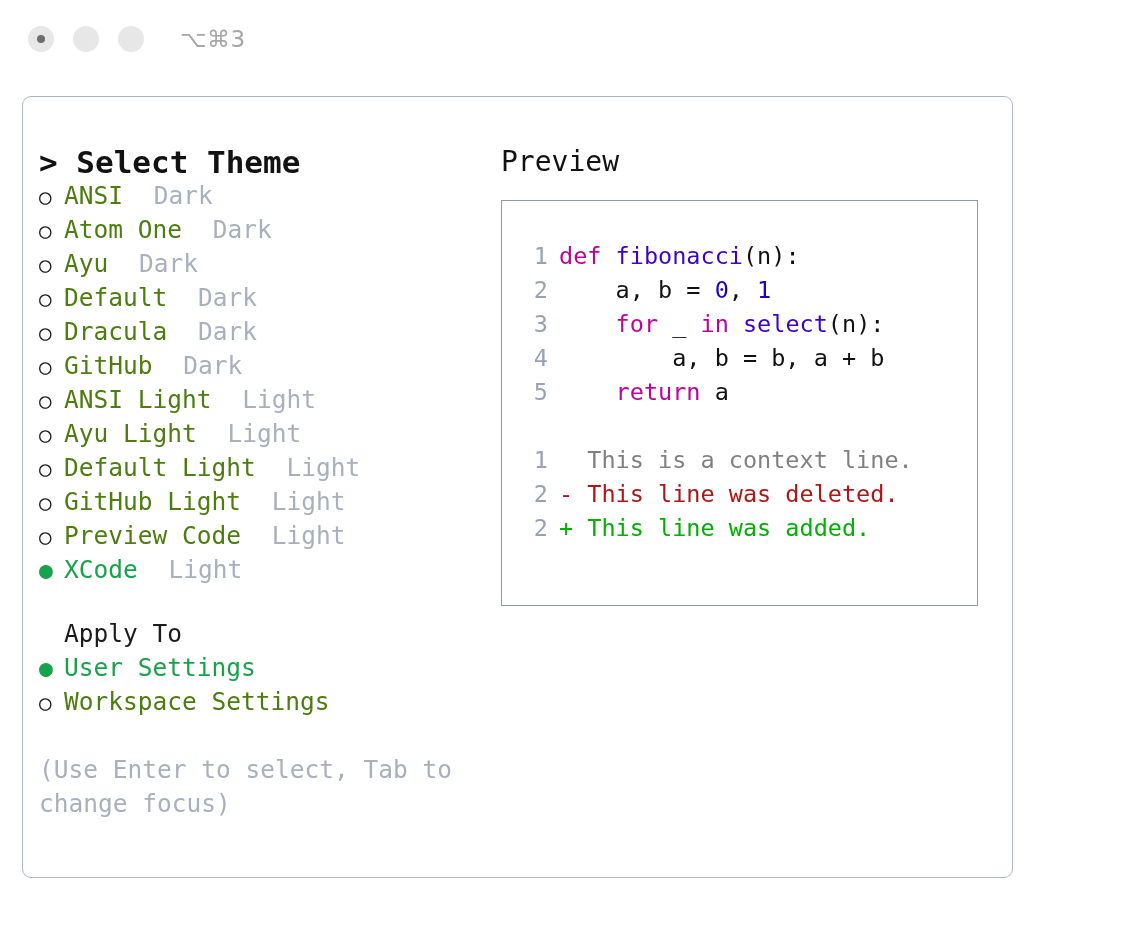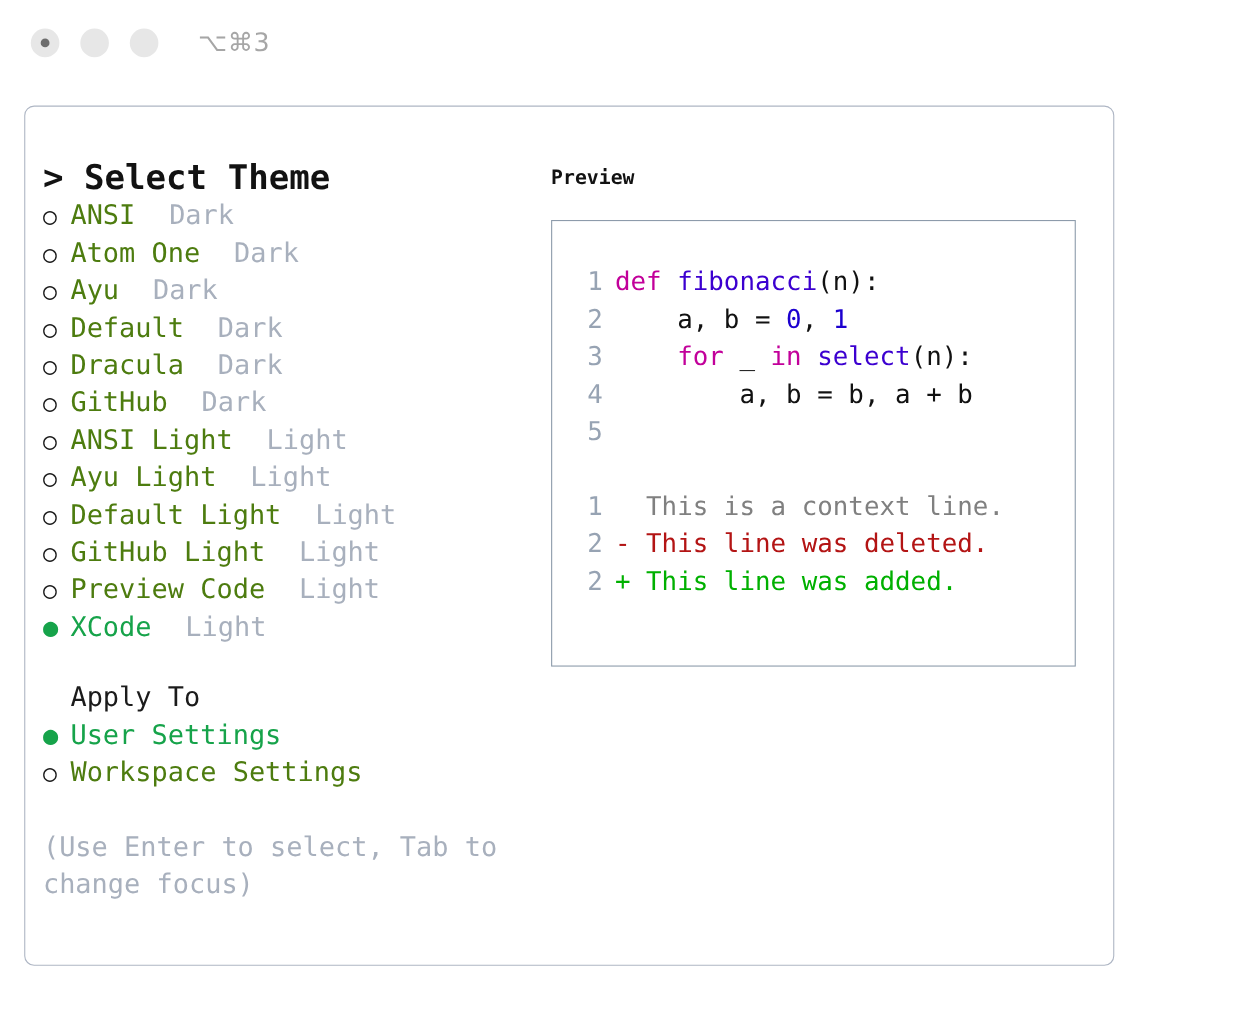--- a/index.html
+++ b/index.html
@@ -144,25 +144,24 @@
   .hint {
     margin-top: 34px;
     color: #a8b0bd;
     font-size: 24.5px;
     line-height: 34px;
     width: 420px;
   }
 
   
   .preview-title {
-    font-size: 18px;
+    font-size: 28px;
     line-height: 34px;
     color: #121212;
     white-space: pre;
-    font-weight: bold;
   }
   .code-box {
     margin-top: 21px;
     width: 477px;
     height: 406px;
     box-sizing: border-box;
     border: 1.5px solid #8d9bab;
     background: #ffffff;
     padding: 38px 0 0 12px;
   }
@@ -241,21 +240,21 @@
       </div>
 
       <div class="right-col">
         <div class="preview-title">Preview</div>
         <div class="code-box">
           <div id="code-lines">
               <div class="code-line"><span class="lno">1</span><span class="code-txt"><span class="t-kw">def </span><span class="t-fn">fibonacci</span><span class="t-pl">(n):</span></span></div>
               <div class="code-line"><span class="lno">2</span><span class="code-txt"><span class="t-pl">    a, b = </span><span class="t-num">0</span><span class="t-pl">, </span><span class="t-num">1</span></span></div>
               <div class="code-line"><span class="lno">3</span><span class="code-txt"><span class="t-pl">    </span><span class="t-kw">for</span><span class="t-pl"> _ </span><span class="t-kw">in</span><span class="t-pl"> </span><span class="t-fn">select</span><span class="t-pl">(n):</span></span></div>
               <div class="code-line"><span class="lno">4</span><span class="code-txt"><span class="t-pl">        a, b = b, a + b</span></span></div>
-              <div class="code-line"><span class="lno">5</span></div>
+              <div class="code-line"><span class="lno">5</span><span class="code-txt"><span class="t-pl">    </span><span class="t-kw">return</span><span class="t-pl"> a</span></span></div>
             </div>
           <div class="blank-line"></div>
           <div id="diff-lines">
               <div class="code-line"><span class="lno">1</span><span class="code-txt t-ctx">  This is a context line.</span></div>
               <div class="code-line"><span class="lno">2</span><span class="code-txt t-del">- This line was deleted.</span></div>
               <div class="code-line"><span class="lno">2</span><span class="code-txt t-add">+ This line was added.</span></div>
             </div>
         </div>
       </div>
 

